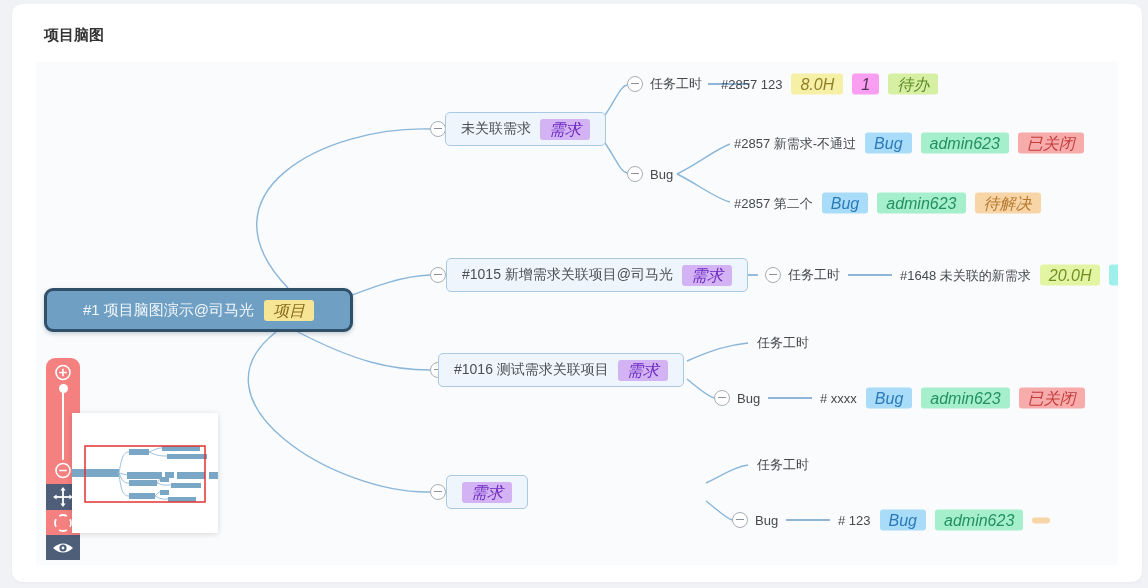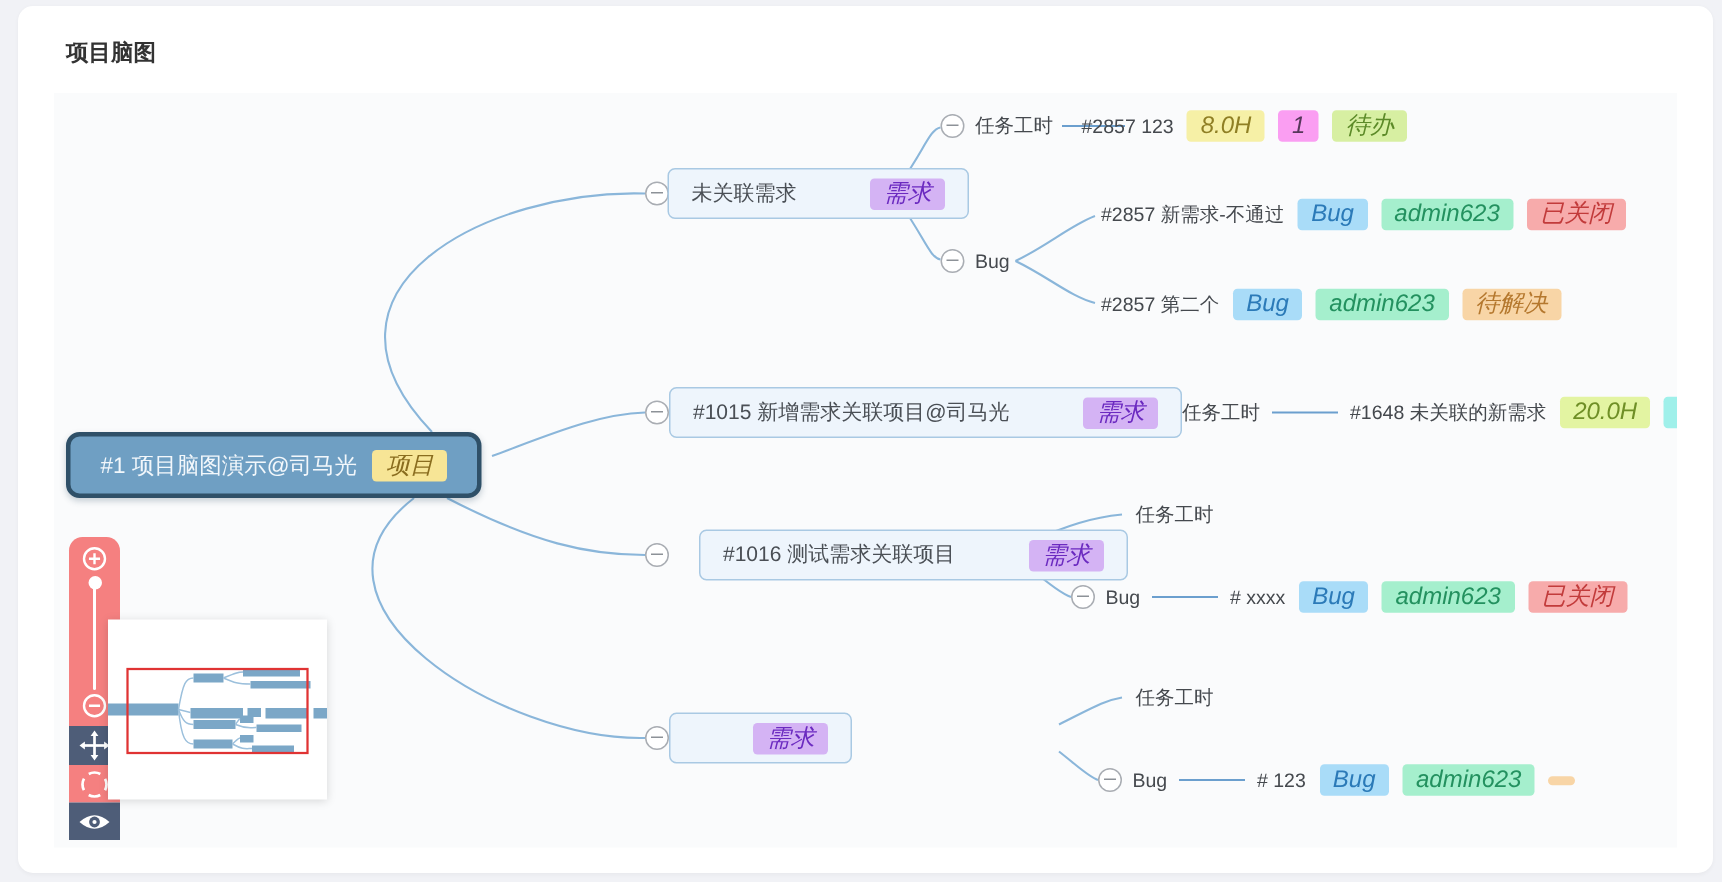--- a/index.html
+++ b/index.html
@@ -27,21 +27,21 @@
   }
   .collapse::before {
     content:""; position:absolute; left:3px; right:3px; top:50%; height:0;
     border-top:1.5px solid #8d9298; margin-top:-1px;
   }
 
   
   .root-node {
     position:absolute; transform:translateY(-50%);
     display:inline-flex; align-items:center; gap:10px;
-    height:44px; padding:0 20px;
+    height:44px; padding:0 36px;
     background:var(--root-fill,#6f9fc3); border:3px solid var(--root-border,#2f5068);
     border-radius:9px; color:#f2f7fb; font-size:15px; white-space:nowrap;
     box-shadow:0 2px 4px rgba(40,70,95,.25); cursor:pointer;
   }
   
   .branch-node {
     position:absolute; transform:translateY(-50%);
     display:inline-flex; align-items:center; gap:9px;
     height:31px; padding:16px 15px;
     background:var(--node-bg,#eef5fc); border:1px solid var(--node-border,#a9c9e3);
@@ -57,21 +57,21 @@
     position:absolute; transform:translateY(-50%);
     display:inline-flex; align-items:center; gap:9px;
     font-size:13px; color:#45494e; white-space:nowrap; cursor:pointer;
   }
   .badge {
     display:inline-block; padding:3px 9px; border-radius:3px; font-size:16px; line-height:15px;
     white-space:nowrap;
     font-style:italic;
   }
   .bg-project { background:var(--tag-project-bg,#f7e596); color:var(--tag-project-text,#8a6d1f); }
-  .bg-req     { background:var(--tag-req-bg,#d4b3f4);     color:var(--tag-req-text,#6b2ac0);margin-left:40px; }
+  .bg-req     { background:var(--tag-req-bg,#d4b3f4);     color:var(--tag-req-text,#6b2ac0); }
   .bg-hours   { background:var(--badge-hours-bg,#f6f0a6); color:var(--badge-hours-text,#8f7f24); }
   .bg-hours2  { background:var(--badge-hours2-bg,#e3f4a2);color:var(--badge-hours2-text,#6f8f26); }
   .bg-count   { background:var(--badge-count-bg,#fa9ef2); color:var(--badge-count-text,#55375a); }
   .bg-todo    { background:var(--badge-todo-bg,#d7efa2);  color:var(--badge-todo-text,#5c8a28); }
   .bg-bug     { background:var(--badge-bug-bg,#a9dcf8);   color:var(--badge-bug-text,#2b7ab8); }
   .bg-user    { background:var(--badge-user-bg,#a5efcd);  color:var(--badge-user-text,#23915f); }
   .bg-user2   { background:var(--badge-user2-bg,#9ff0ea); color:var(--badge-user2-text,#23918a); }
   .bg-closed  { background:var(--badge-closed-bg,#f7abab);color:var(--badge-closed-text,#c23b3b); }
   .bg-pending { background:var(--badge-pending-bg,#f8d5a6);color:var(--badge-pending-text,#b5782e); }
 
@@ -173,21 +173,21 @@
     </div>
     <div class="text-node" style="left:752px;top:213px">
       <span>任务工时</span>
     </div>
     <div class="leaf-row" style="left:864px;top:213px">
       <span>#1648 未关联的新需求</span>
       <span class="badge bg-hours2">20.0H</span>
       <span class="badge bg-user2">张三23</span>
     </div>
 
-    <div class="branch-node" style="left:430px;top:308px">
+    <div class="branch-node" style="left:402px;top:308px">
       <span>#1016 测试需求关联项目</span>
       <span class="badge bg-req">需求</span>
     </div>
     <div class="text-node" style="left:721px;top:281px">
       <span>任务工时</span>
     </div>
     <div class="text-node" style="left:701px;top:336px">
       <span>Bug</span>
     </div>
     <div class="leaf-row" style="left:784px;top:336px">

